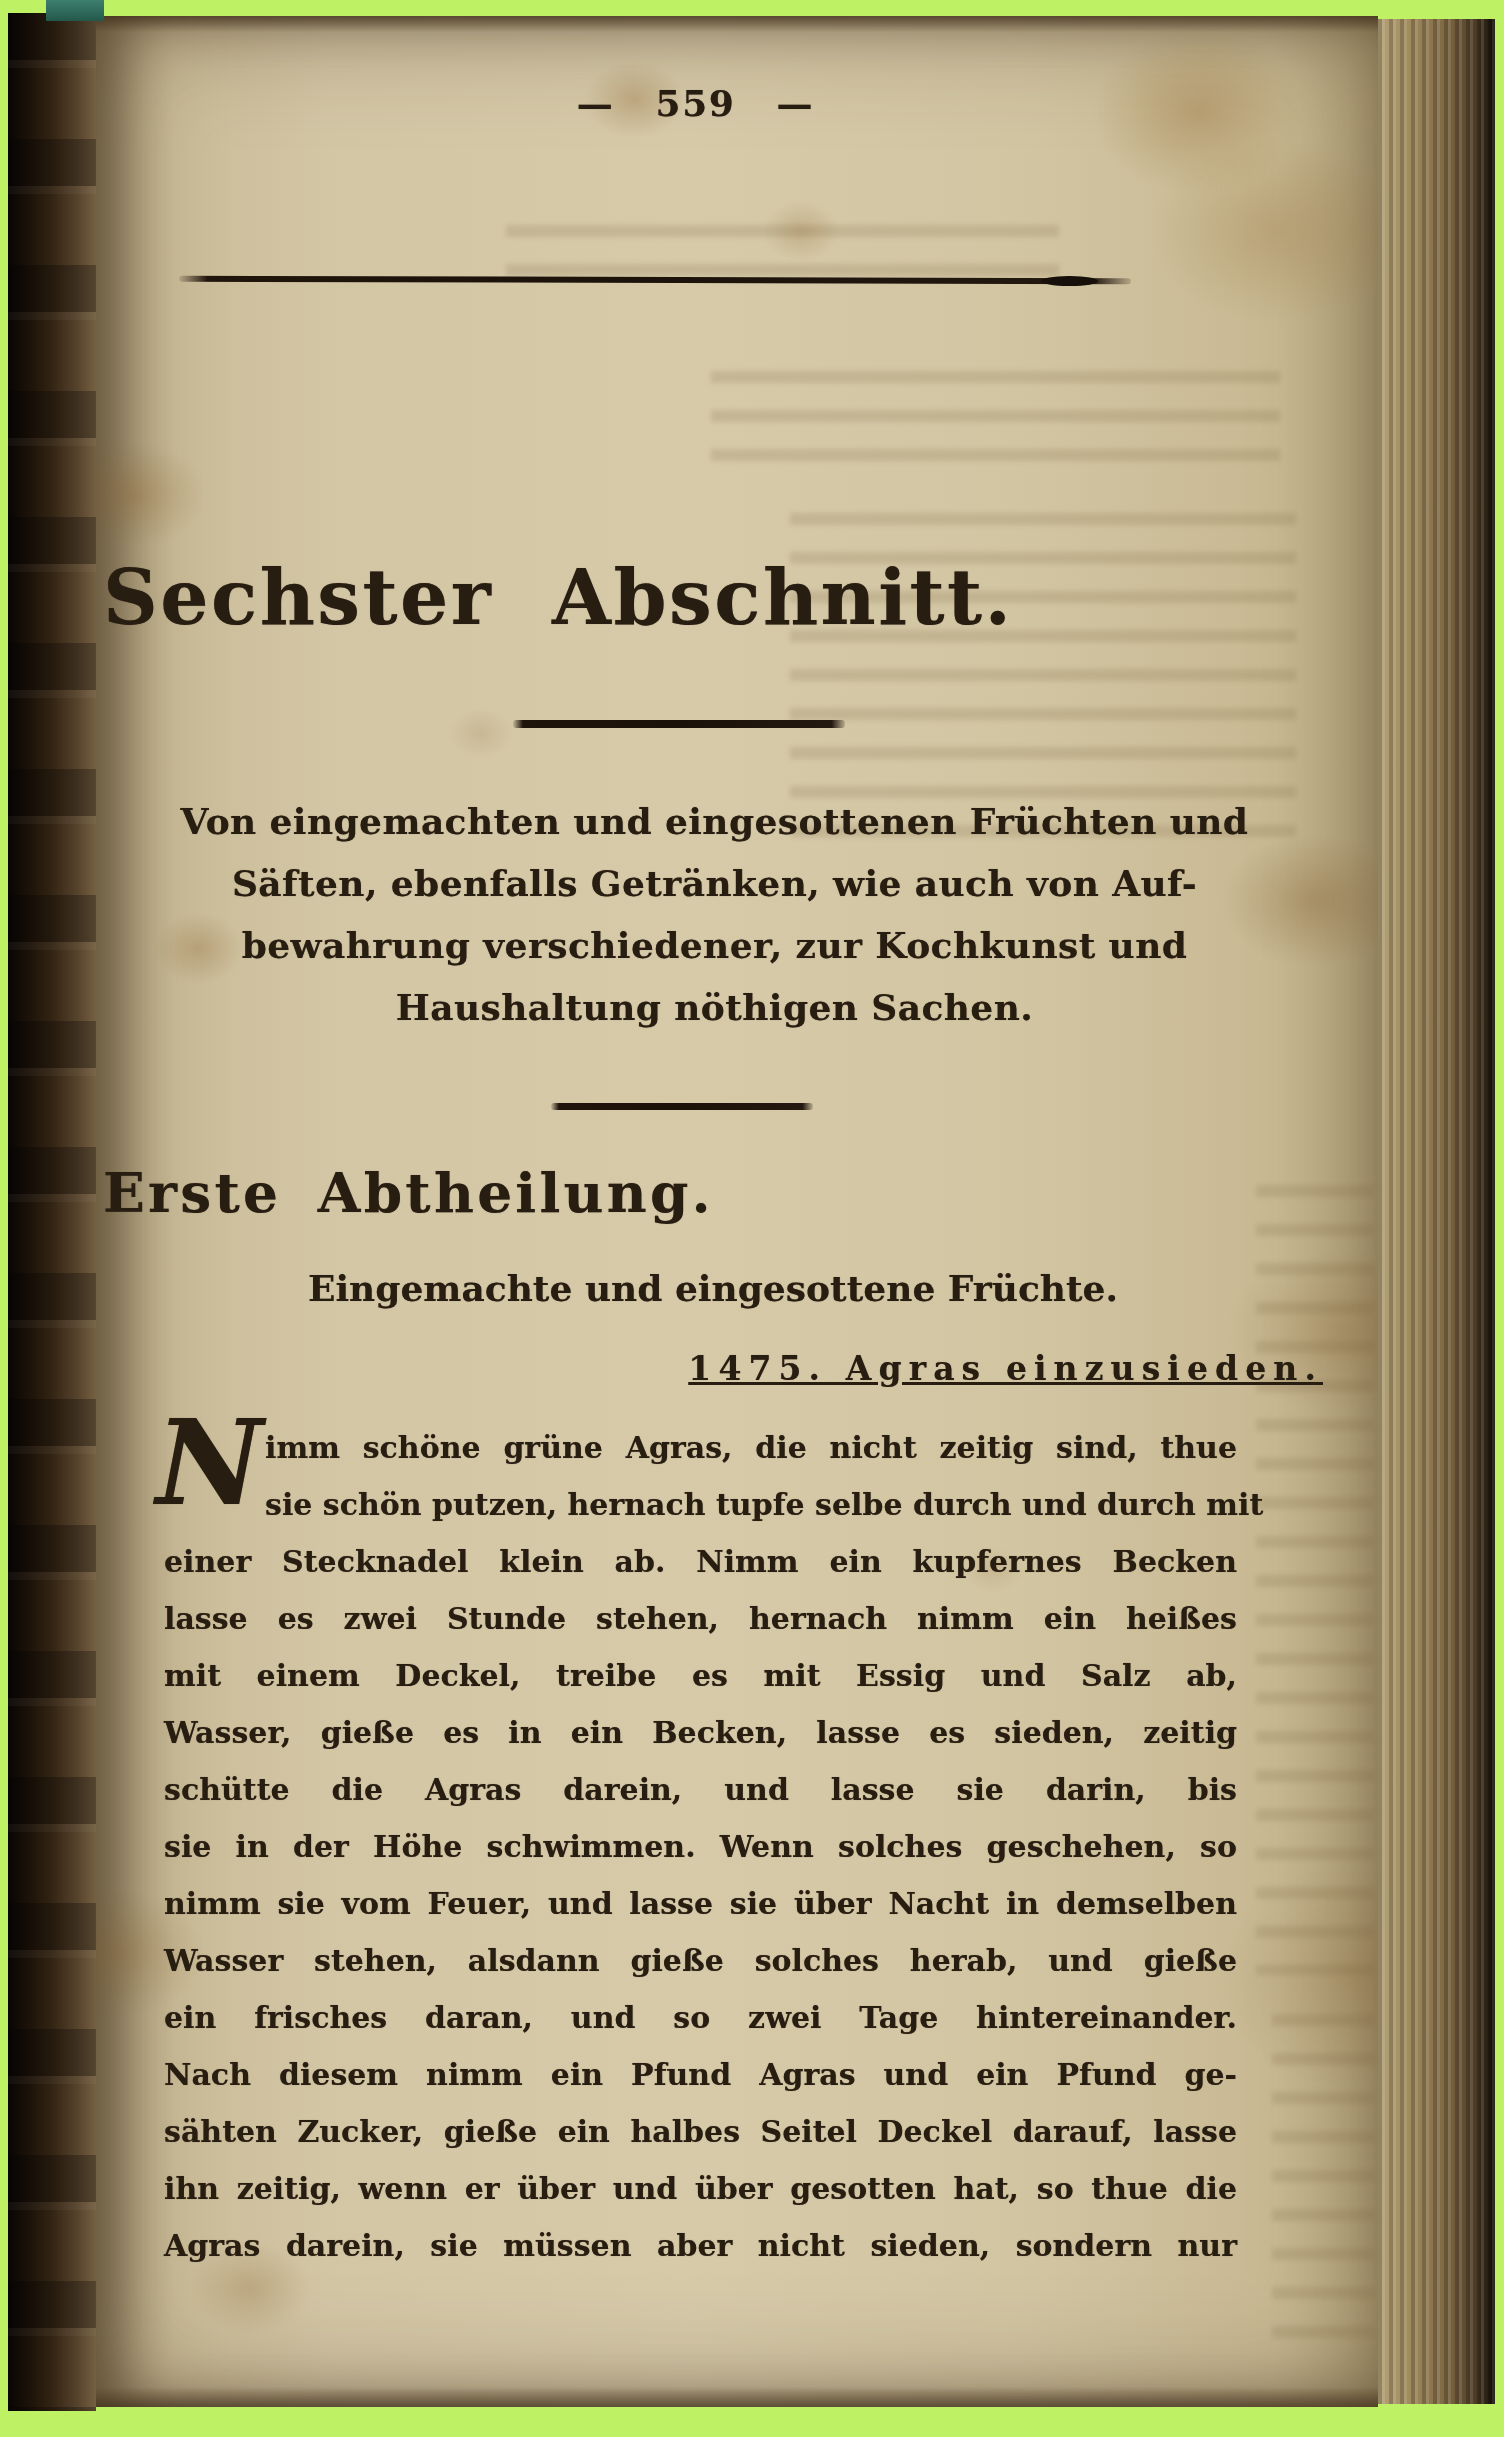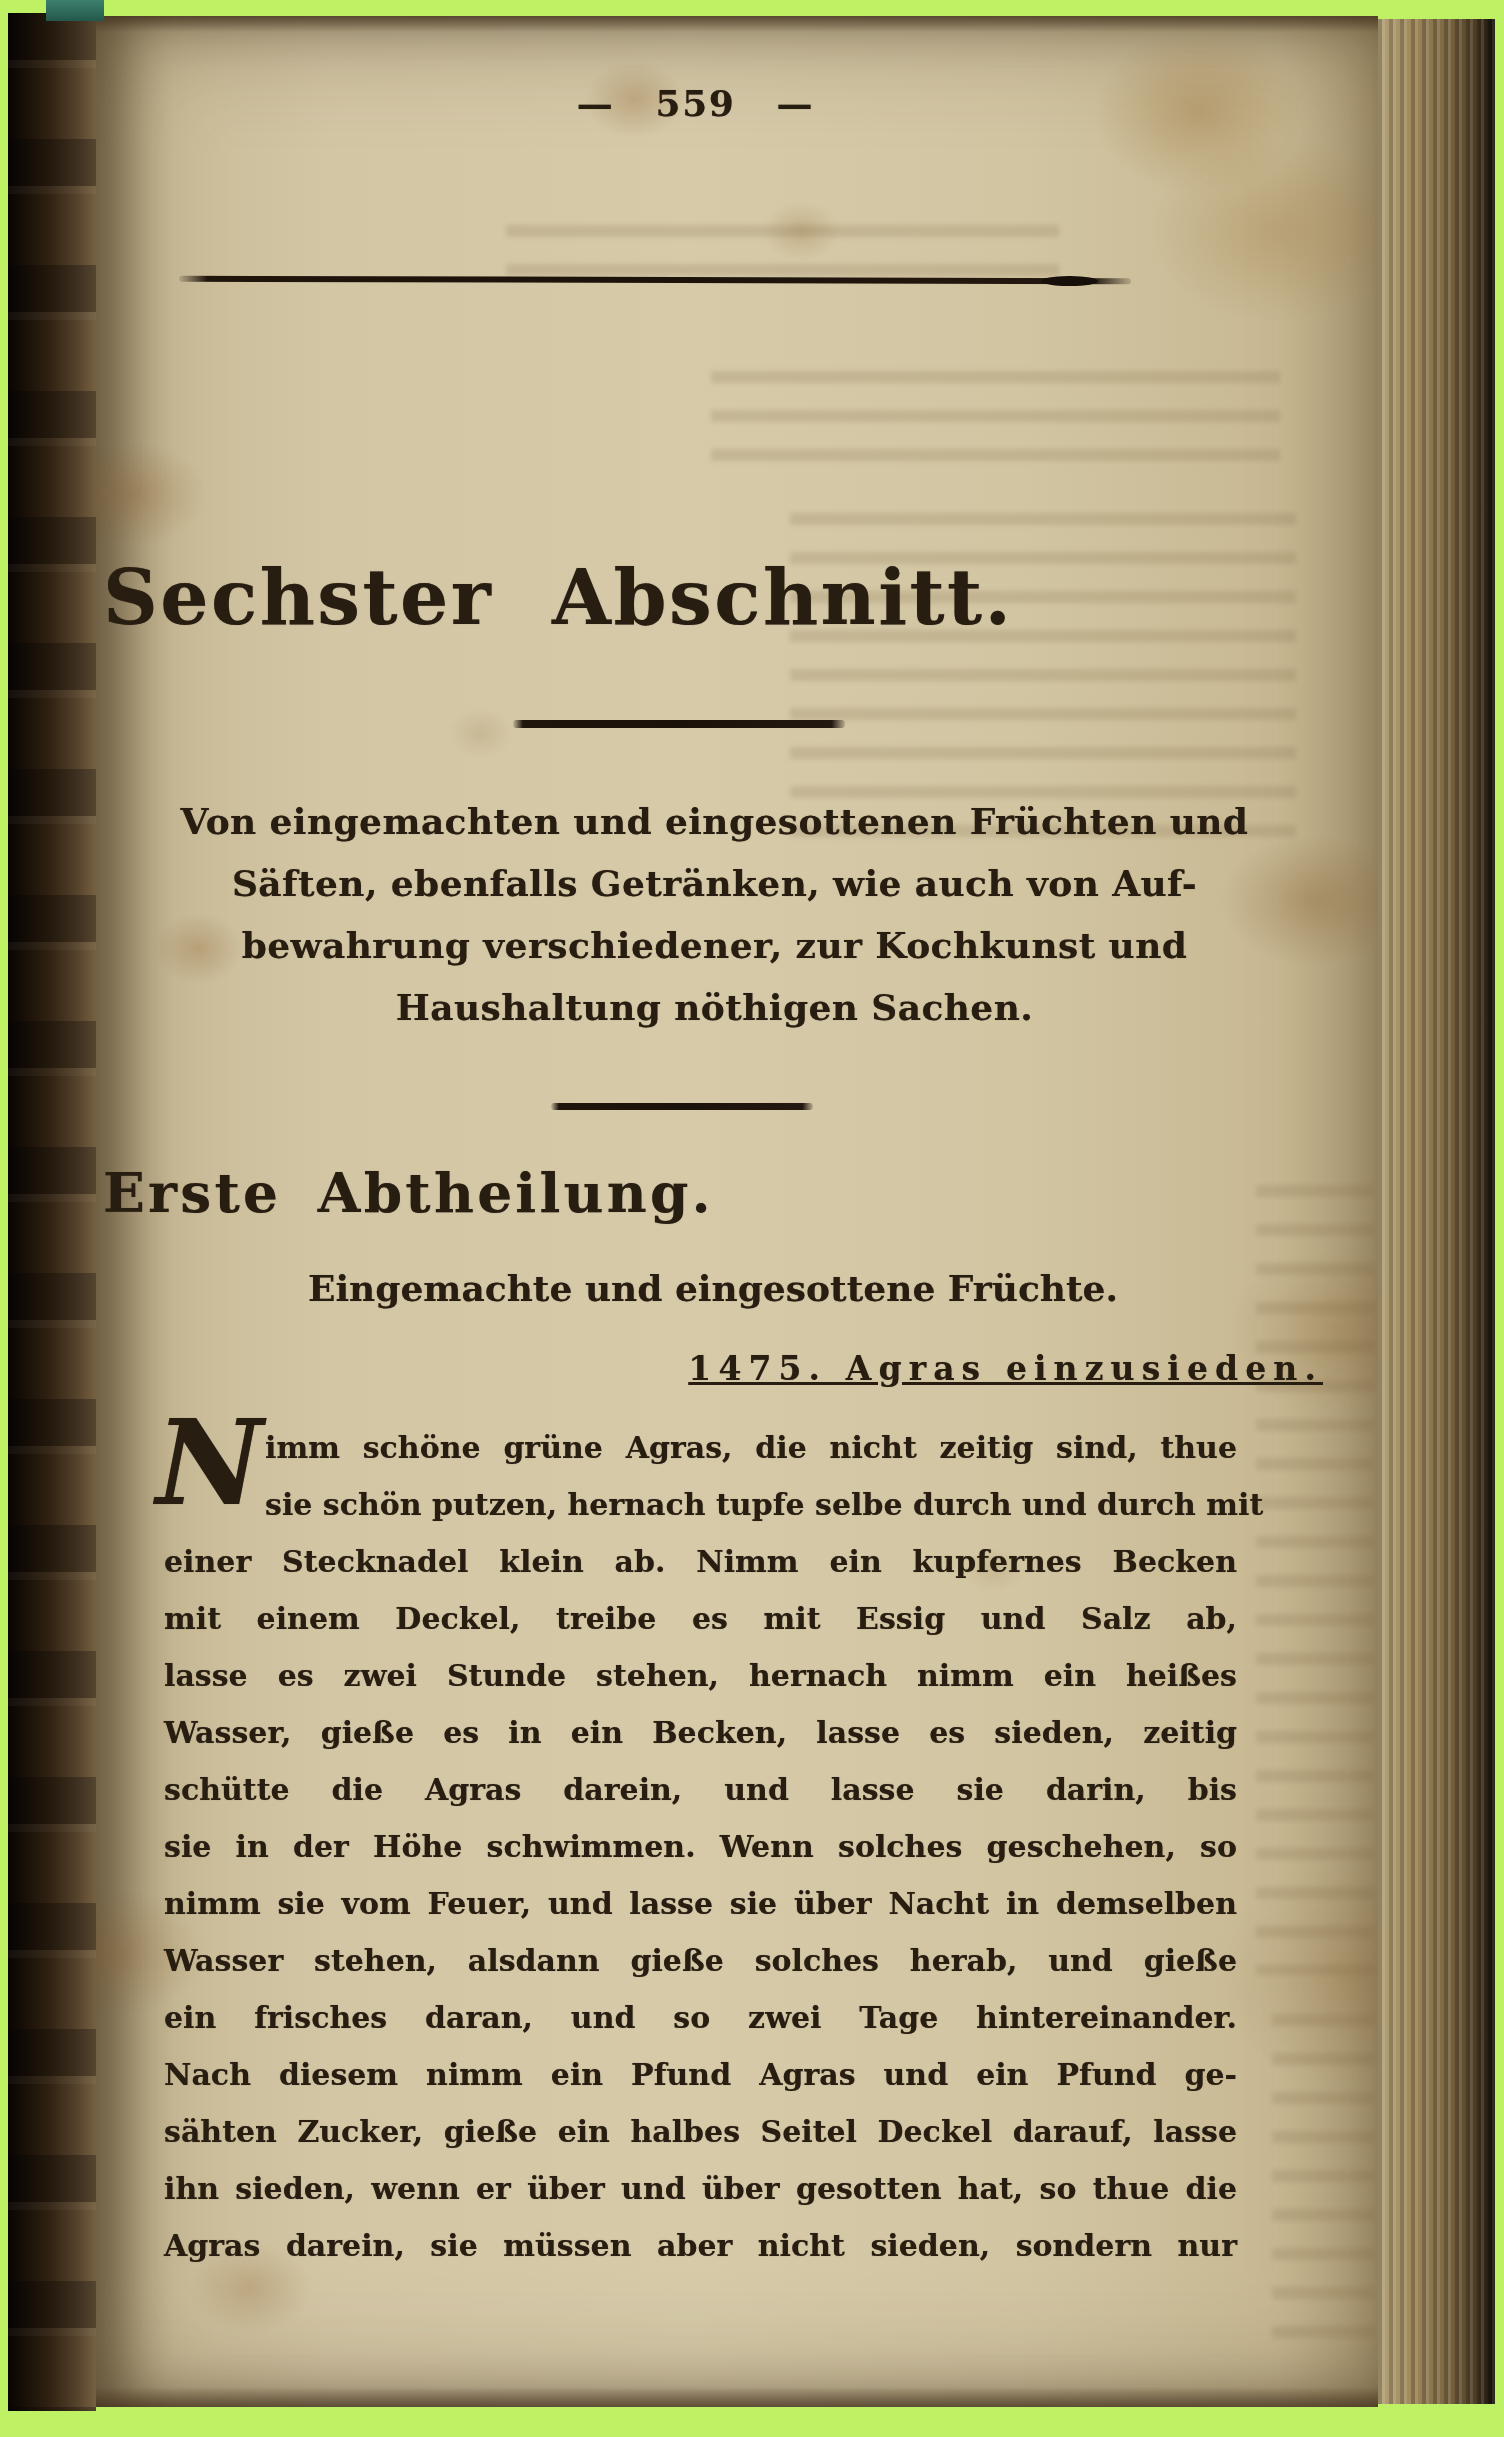--- a/index.html
+++ b/index.html
@@ -106,28 +106,28 @@
 
   <div class="divtitle ink">Erste Abtheilung.</div>
   <div class="divsub ink">Eingemachte und eingesottene Früchte.</div>
   <div class="recipe ink">1475. Agras einzusieden.</div>
 
   <div class="dropcap ink">N</div>
   <div class="bodyblock ink">
     <span class="bodyline indent">imm schöne grüne Agras, die nicht zeitig sind, thue</span>
     <span class="bodyline indent">sie schön putzen, hernach tupfe selbe durch und durch mit</span>
     <span class="bodyline">einer Stecknadel klein ab.  Nimm ein kupfernes Becken</span>
+    <span class="bodyline">lasse es zwei Stunde stehen, hernach nimm ein heißes</span>
     <span class="bodyline">mit einem Deckel, treibe es mit Essig und Salz ab,</span>
-    <span class="bodyline">lasse es zwei Stunde stehen, hernach nimm ein heißes</span>
     <span class="bodyline">Wasser, gieße es in ein Becken, lasse es sieden, zeitig</span>
     <span class="bodyline">schütte die Agras darein, und lasse sie darin, bis</span>
     <span class="bodyline">sie in der Höhe schwimmen.  Wenn solches geschehen, so</span>
     <span class="bodyline">nimm sie vom Feuer, und lasse sie über Nacht in demselben</span>
     <span class="bodyline">Wasser stehen, alsdann gieße solches herab, und gieße</span>
     <span class="bodyline">ein frisches daran, und so zwei Tage hintereinander.</span>
     <span class="bodyline">Nach diesem nimm ein Pfund Agras und ein Pfund ge-</span>
     <span class="bodyline">sähten Zucker, gieße ein halbes Seitel Deckel darauf, lasse</span>
-    <span class="bodyline">ihn sieden, wenn er über und über gesotten hat, so thue die</span>
+    <span class="bodyline">ihn zeitig, wenn er über und über gesotten hat, so thue die</span>
     <span class="bodyline">Agras darein, sie müssen aber nicht sieden, sondern nur</span>
   </div>
 
 </div>
 
 
 </body></html>

